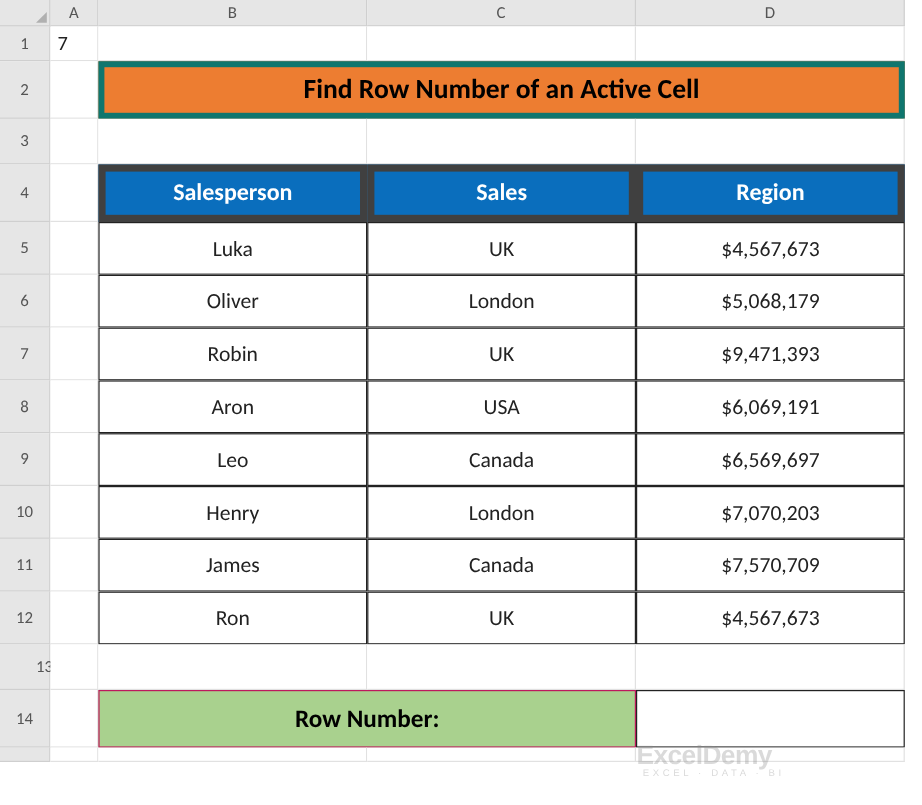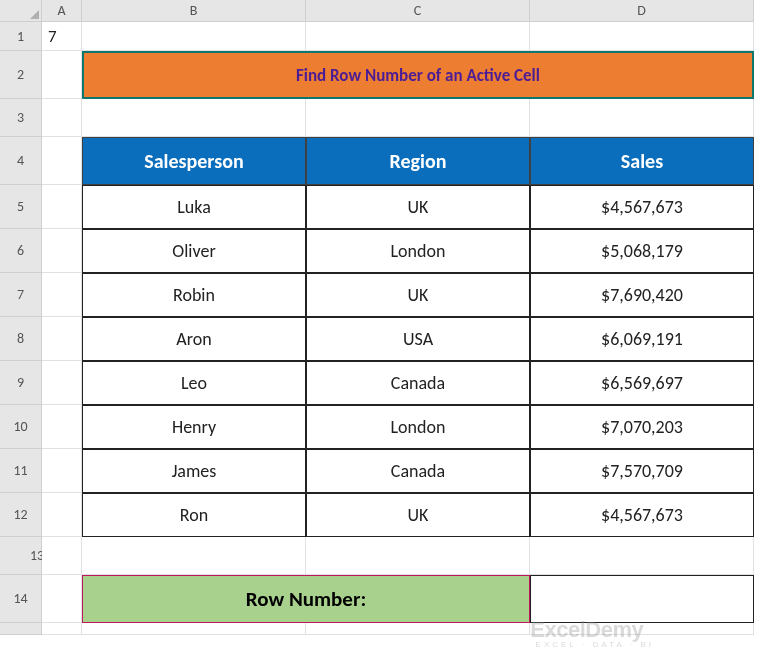--- a/index.html
+++ b/index.html
@@ -61,33 +61,33 @@
   .r2 { height: 48px; }
   .r3 { height: 38px; }
   .r4 { height: 48px; }
   .r5, .r6, .r7, .r8, .r9, .r10, .r11, .r12 { height: 44px; }
   .r13 { height: 38px; padding-left: 33px; }
   .r14 { height: 48px; }
   .r15 { height: 12px; }
   .title {
     grid-column: 3 / 6;
     background: #ed7d31;
-    color: #4c1d95;
-    font-weight: 700;
-    font-size: 17px;
-    justify-content: center;
-    border: 2px solid #0f766e;
+    color: #000000;
+    font-weight: 700;
+    font-size: 23px;
+    justify-content: center;
+    border: 5px solid #0f766e;
   }
   .thcell {
     background: #0a6ebd;
     color: #fff;
     font-weight: 700;
     font-size: 20px;
     justify-content: center;
-    border: 1px solid #404040;
+    border: 6px solid #404040;
   }
   .tcell {
     justify-content: center;
     border: 1px solid #222;
     font-size: 18px;
     text-align: right;
   }
   .rowlab {
     grid-column: 3 / 5;
     background: #a9d18e;
@@ -152,40 +152,40 @@
 
   <div class="rowhdr r3">3</div>
   <div class="cell r3"></div>
   <div class="cell r3"></div>
   <div class="cell r3"></div>
   <div class="cell r3"></div>
 
   <div class="rowhdr r4">4</div>
   <div class="cell r4"></div>
   <div class="cell r4 thcell">Salesperson</div>
+  <div class="cell r4 thcell">Sales</div>
   <div class="cell r4 thcell">Region</div>
-  <div class="cell r4 thcell">Sales</div>
 
   <div class="rowhdr r5">5</div>
   <div class="cell r5"></div>
   <div class="cell r5 tcell">Luka</div>
   <div class="cell r5 tcell">UK</div>
   <div class="cell r5 tcell">$4,567,673</div>
 
   <div class="rowhdr r6">6</div>
   <div class="cell r6"></div>
   <div class="cell r6 tcell">Oliver</div>
   <div class="cell r6 tcell">London</div>
   <div class="cell r6 tcell">$5,068,179</div>
 
   <div class="rowhdr r7">7</div>
   <div class="cell r7"></div>
   <div class="cell r7 tcell">Robin</div>
   <div class="cell r7 tcell">UK</div>
-  <div class="cell r7 tcell">$7,690,420</div>
+  <div class="cell r7 tcell">$9,471,393</div>
 
   <div class="rowhdr r8">8</div>
   <div class="cell r8"></div>
   <div class="cell r8 tcell">Aron</div>
   <div class="cell r8 tcell">USA</div>
   <div class="cell r8 tcell">$6,069,191</div>
 
   <div class="rowhdr r9">9</div>
   <div class="cell r9"></div>
   <div class="cell r9 tcell">Leo</div>

